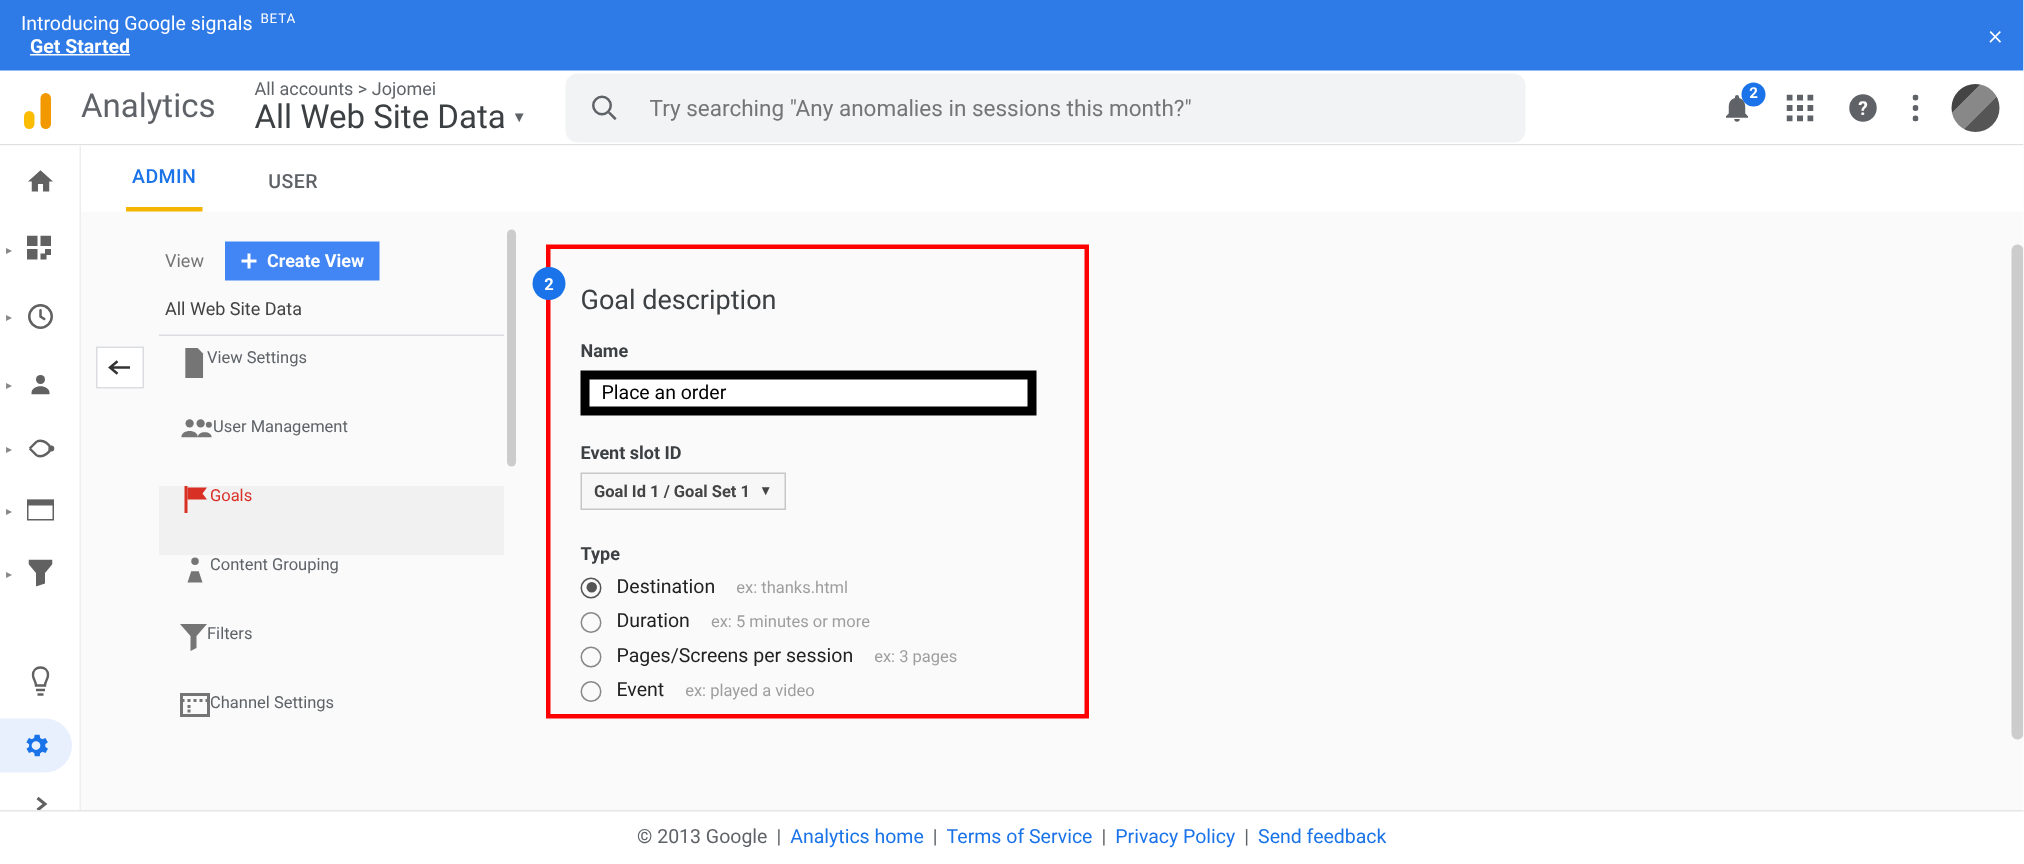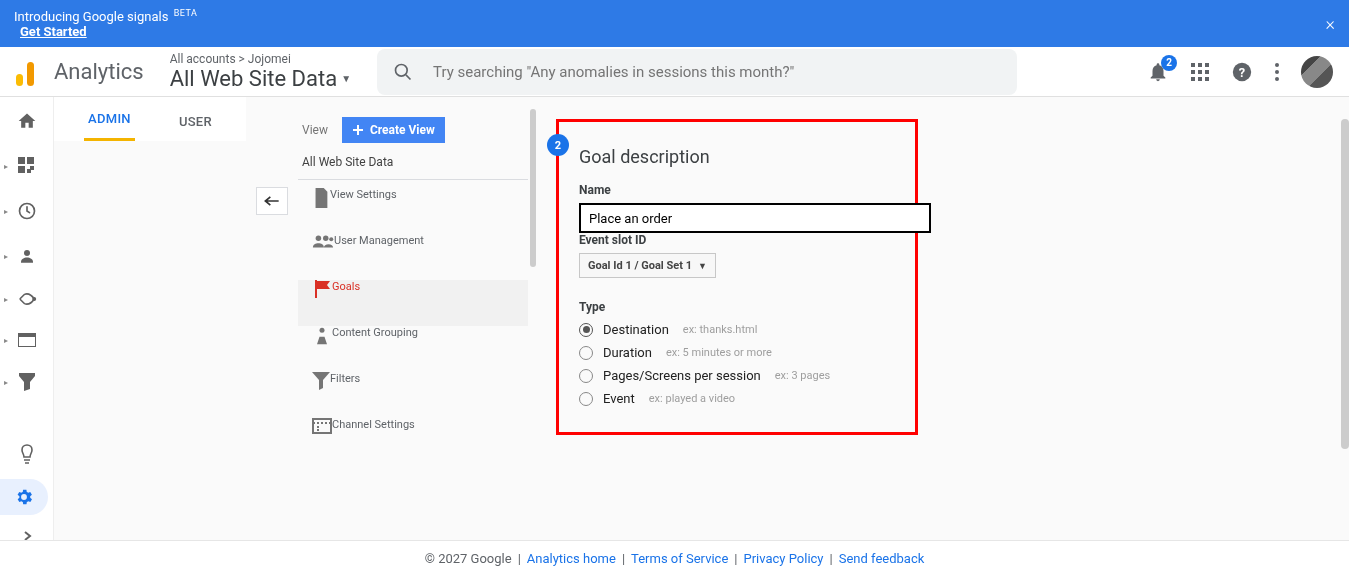--- a/index.html
+++ b/index.html
@@ -26,21 +26,21 @@
   .icon-btn{color:#5f6368;cursor:pointer;position:relative;display:flex;align-items:center;justify-content:center}
   .badge{position:absolute;top:-6px;right:-8px;background:#1a73e8;color:#fff;border-radius:50%;width:16px;height:16px;font-size:10px;display:flex;align-items:center;justify-content:center;font-weight:700}
   .avatar{width:32px;height:32px;border-radius:50%;background:linear-gradient(135deg,#444 30%,#888 30%,#888 60%,#555 60%);cursor:pointer}
   .main-area{display:flex;height:460px;background:#fafafa}
   .left-rail{width:54px;background:#fff;display:flex;flex-direction:column;align-items:center;padding-top:14px;gap:26px;border-right:1px solid #eee;position:relative}
   .left-rail .rail-item{color:#616161;width:100%;display:flex;align-items:center;justify-content:center;position:relative}
   .left-rail .rail-item .mini-arrow{position:absolute;left:4px;font-size:8px;color:#888}
   .left-rail .bottom-group{margin-top:auto;display:flex;flex-direction:column;align-items:center;gap:14px;padding-bottom:10px;width:100%}
   .left-rail .gear-wrap{background:#e8f0fe;border-radius:0 22px 22px 0;width:48px;height:36px;display:flex;align-items:center;justify-content:center;margin-left:-6px}
   .left-rail .gear-wrap svg{color:#1a73e8}
-  .content{flex:1;display:flex;flex-direction:row}
+  .content{flex:1;display:flex;flex-direction:column}
   .tabs{display:flex;gap:40px;padding:0 30px;height:44px;align-items:end;background:#fff}
   .tab{font-size:13px;font-weight:500;color:#5f6368;padding:0 4px 12px 4px;cursor:pointer;letter-spacing:.3px}
   .tab.active{color:#1a73e8;border-bottom:3px solid #f4b400}
   .panel-row{display:flex;flex:1;overflow:hidden}
   .back-col{width:52px;display:flex;justify-content:center;padding-top:90px}
   .back-btn{width:32px;height:28px;border:1px solid #dadce0;background:#fff;display:flex;align-items:center;justify-content:center;cursor:pointer}
   .side-panel{width:230px;position:relative;padding-top:20px}
   .side-panel .scroll-indicator{position:absolute;right:-8px;top:12px;width:6px;height:158px;background:#ccc;border-radius:3px}
   .view-row2{display:flex;align-items:center;gap:14px;padding:0 4px}
   .view-label{font-size:12px;color:#757575}
@@ -50,21 +50,21 @@
   .menu-item{display:flex;height:46px;padding:0 14px;font-size:11px;color:#5f6368;cursor:pointer}
   .menu-item svg{flex:none;color:#757575}
   .menu-item.active{background:#f1f1f1;color:#d93025}
   .menu-item.active svg{color:#d93025}
   .form-col{flex:1;position:relative;padding-top:22px}
   .form-scroll-indicator{position:absolute;right:0;top:22px;width:8px;height:330px;background:#ccc;border-radius:4px}
   .red-box{border:3px solid #ff0000;width:362px;height:316px;margin-left:28px;padding:24px 20px 0 20px;position:relative}
   .step-badge{position:absolute;left:-12px;top:12px;width:22px;height:22px;border-radius:50%;background:#1a73e8;color:#fff;font-size:11px;display:flex;align-items:center;justify-content:center;font-weight:700}
   .form-h{font-size:18px;color:#3c4043;margin-bottom:16px;font-weight:400}
   .fld-label{font-size:12px;font-weight:700;color:#3c4043;margin-bottom:6px}
-  .name-input{width:352px;height:30px;border:2px solid #000000;padding:0 8px;font-size:13px;outline:none;}
+  .name-input{width:304px;height:30px;border:6px solid #000000;padding:0 8px;font-size:13px;outline:none;margin-bottom:18px}
   .slot-btn{border:1px solid #c7c7c7;background:#f7f7f7;padding:5px 8px;font-size:11px;font-weight:700;color:#444;display:inline-flex;align-items:center;gap:6px;cursor:pointer;margin-bottom:22px}
   .radio-row{display:flex;align-items:center;gap:10px;margin:8px 0;font-size:13px;color:#222}
   .radio{width:14px;height:14px;border:1.5px solid #888;border-radius:50%;display:inline-flex;align-items:center;justify-content:center}
   .radio.checked{border-color:#555}
   .radio.checked::after{content:"";width:7px;height:7px;background:#555;border-radius:50%}
   .radio-row .hint{font-size:11px;color:#9e9e9e;margin-left:4px}
   .footer{position:absolute;bottom:0;left:0;right:0;height:36px;background:#fff;border-top:1px solid #e6e6e6;display:flex;align-items:center;justify-content:center;font-size:13px;color:#5f6368}
   .footer a{color:#1a73e8;text-decoration:none}
   .footer .sep{margin:0 6px;color:#5f6368}
 </style>
@@ -319,21 +319,21 @@
             <span>Event</span>
             <span class="hint">ex: played a video</span>
           </div>
         </div>
       </div>
     </div>
   </div>
 </div>
 
 <div class="footer">
-  <span>© 2027 Google</span>
+  <span>© 2013 Google</span>
     <span class="sep">|</span>
   <a href="#">Analytics home</a>
     <span class="sep">|</span>
   <a href="#">Terms of Service</a>
     <span class="sep">|</span>
   <a href="#">Privacy Policy</a>
     <span class="sep">|</span>
   <a href="#">Send feedback</a>
 </div>
 

